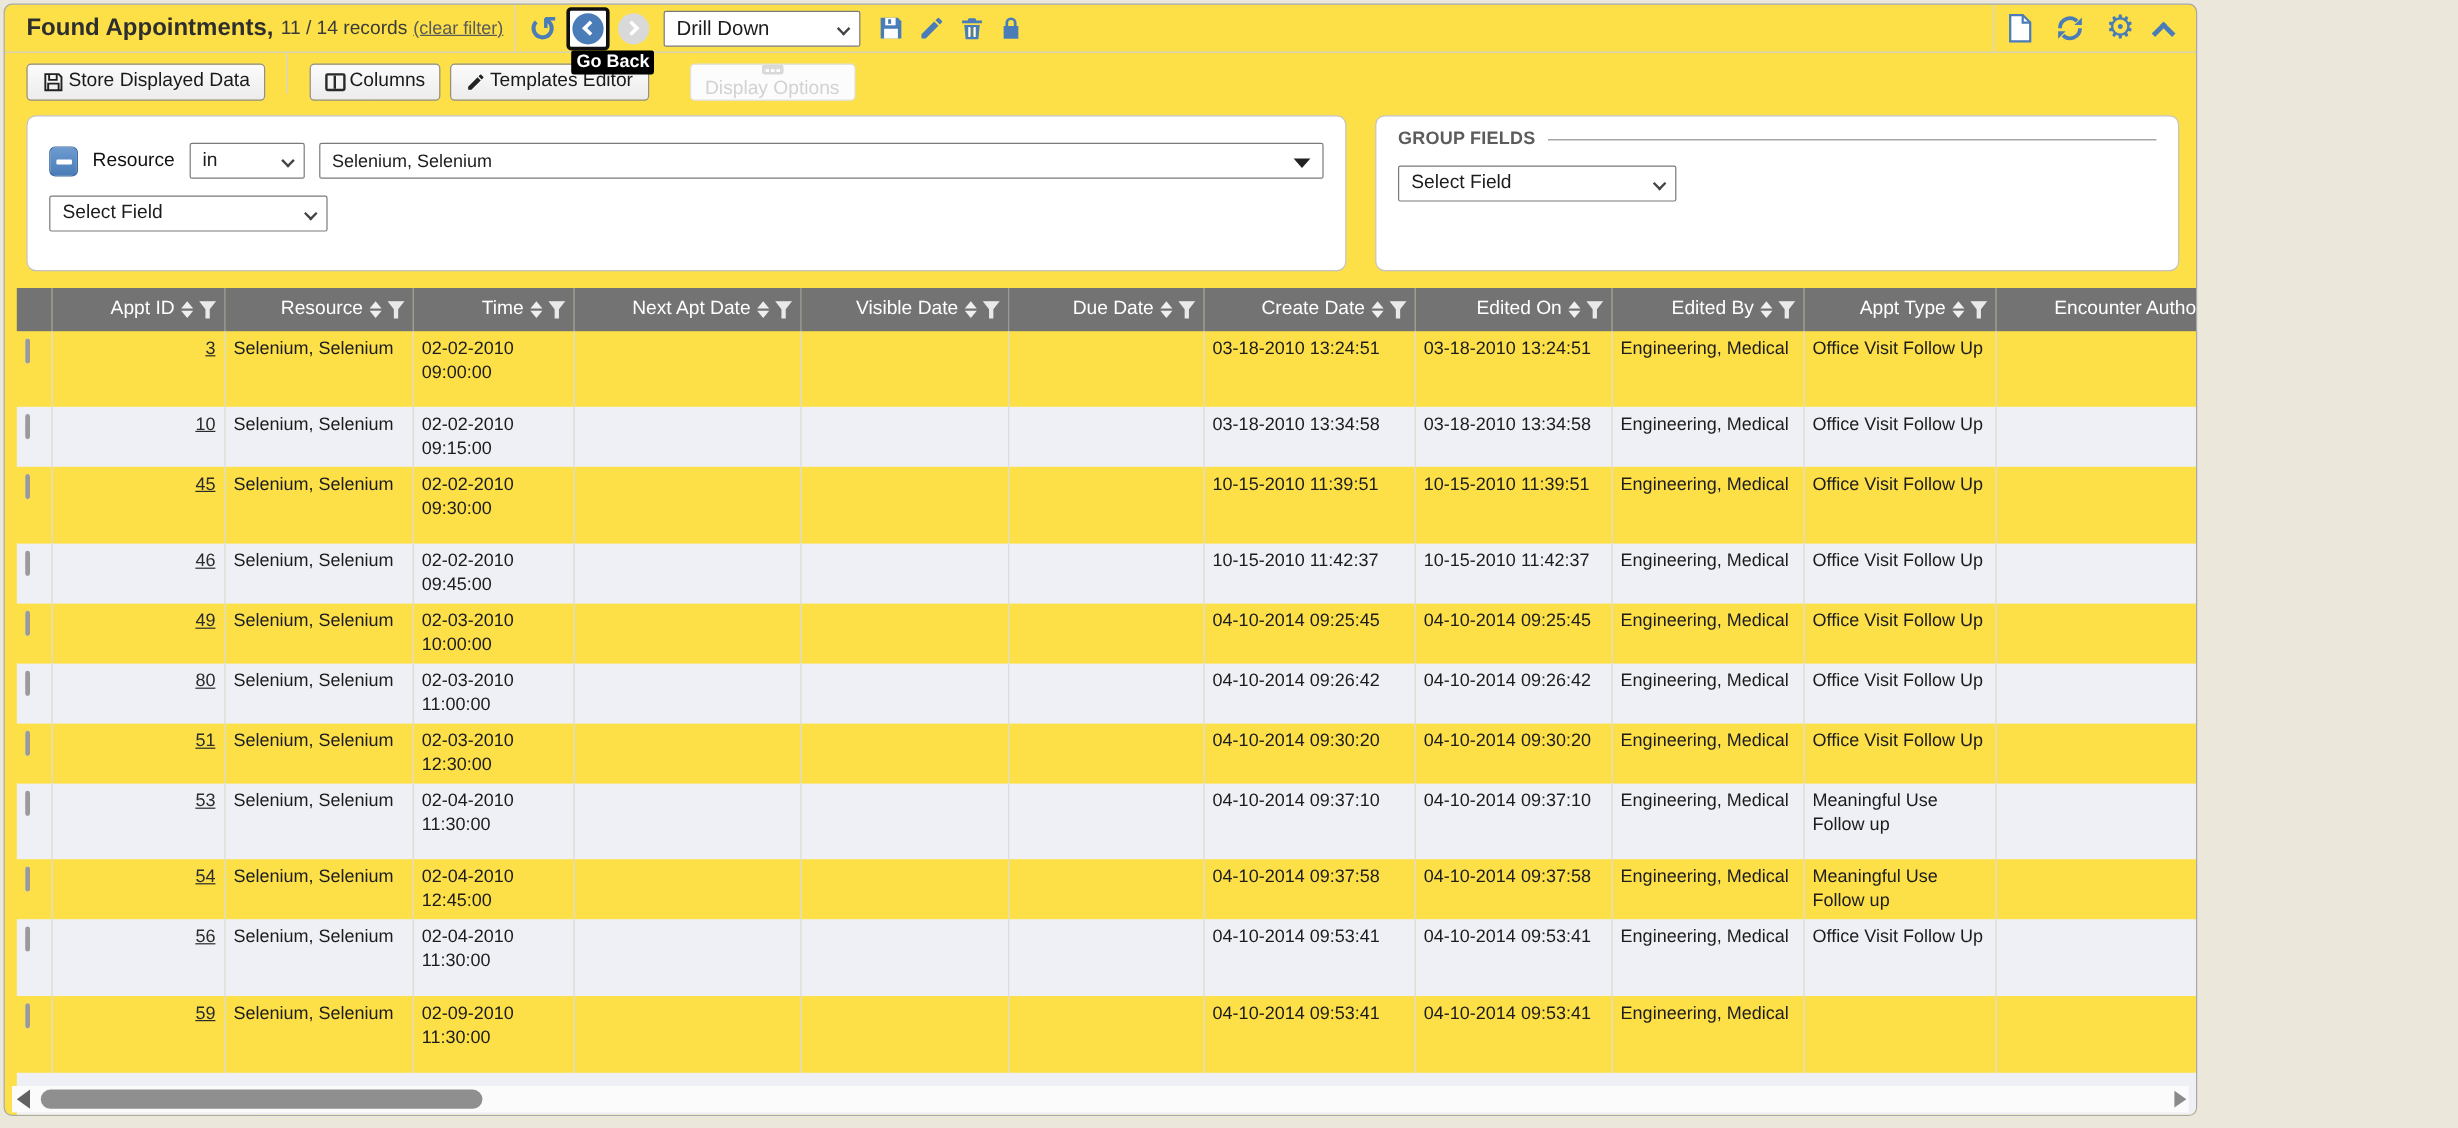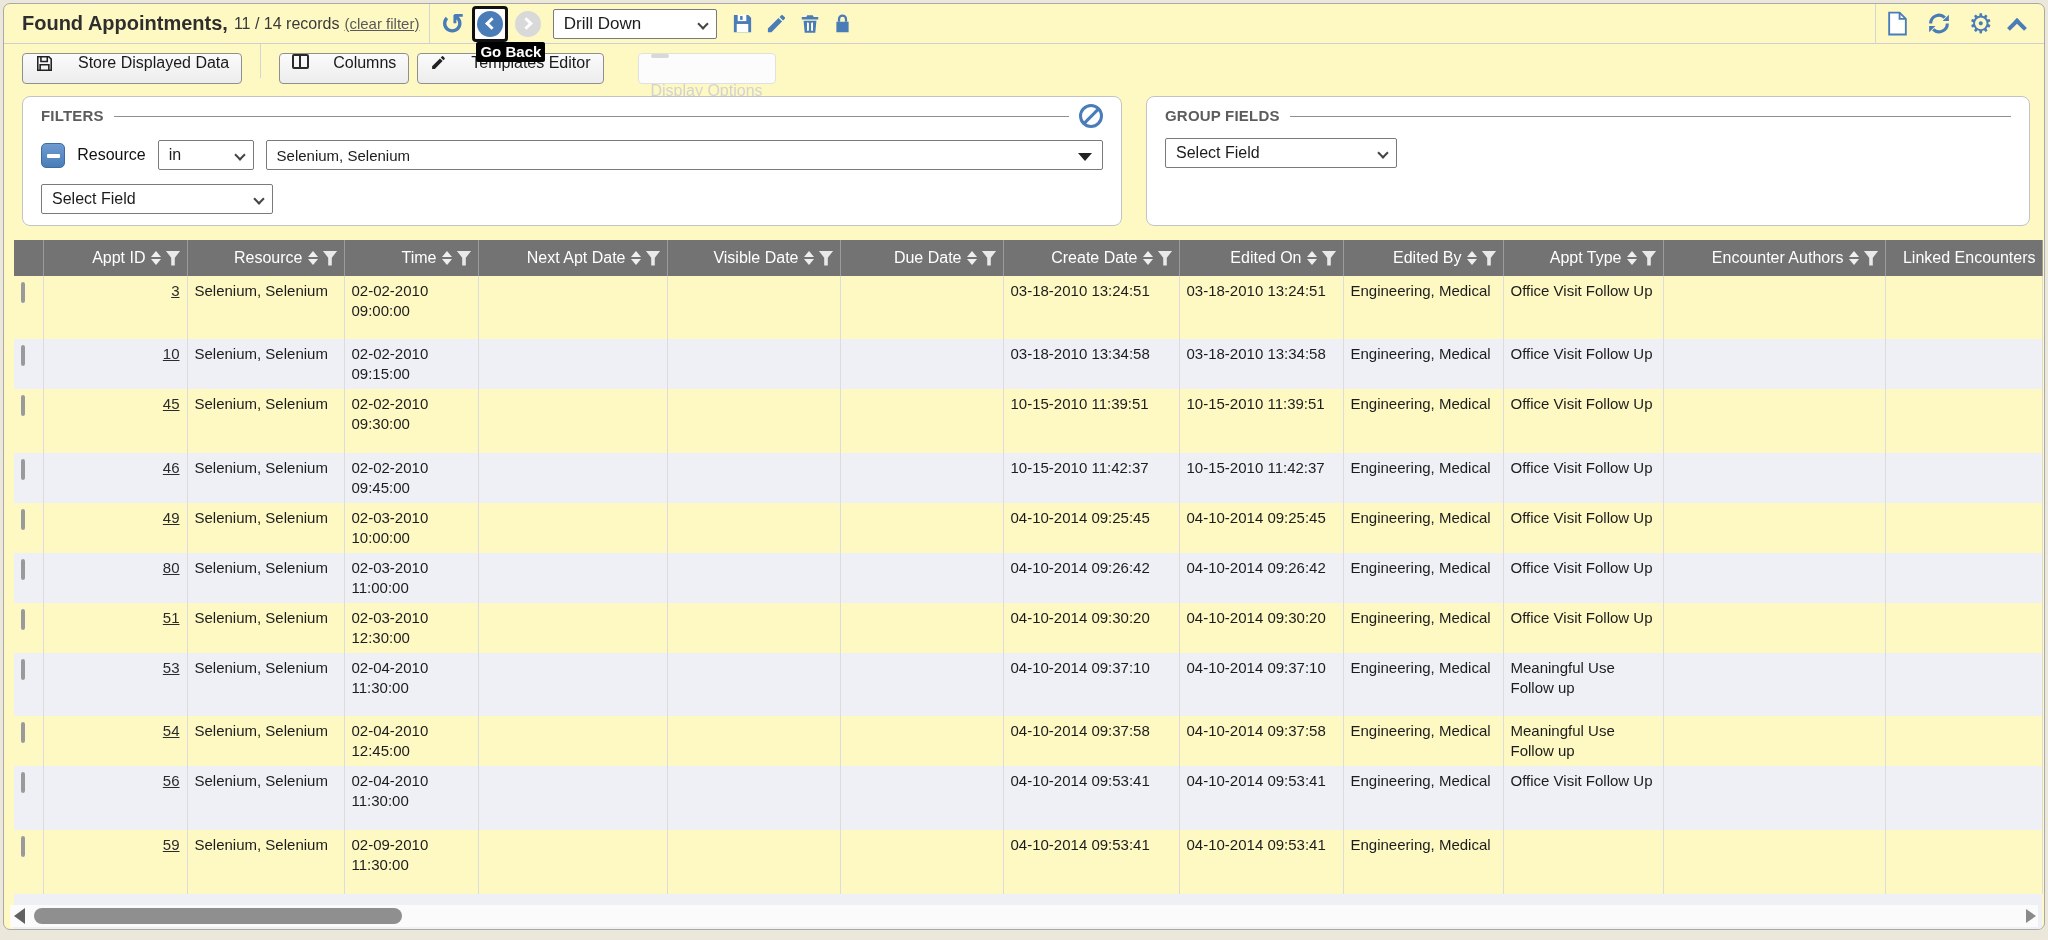--- a/index.html
+++ b/index.html
@@ -2,22 +2,22 @@
 <html><head>
 <meta charset="utf-8">
 <style>
   * { box-sizing: border-box; margin: 0; padding: 0; }
   html,body { width:2048px; height:940px; overflow:hidden; }
   body {
     font-family: "Liberation Sans", "DejaVu Sans", sans-serif;
     background:#ebe7da; position:relative; color:#1c1c1c;
   }
   .panel {
-    position:absolute; left:3px; top:3px; width:2042px; height:927px;
-    background:#fef9c3; border:1px solid #a9a9a9; border-radius:7px; overflow:hidden;
+    position:absolute; left:3px; top:3px; width:1828px; height:927px;
+    background:#fde047; border:1px solid #a9a9a9; border-radius:7px; overflow:hidden;
   }
   
   .title-row {
     height:40px; display:flex; align-items:center; padding:0 12px 0 18px;
     border-bottom:1px solid #cfcfcf; position:relative;
   }
   .app-title { font-size:20px; font-weight:bold; color:#2e2e2e; }
   .record-count { font-size:16px; color:#3a3a3a; margin-left:6px; }
   .clear-filter { font-size:15px; color:#5a5a5a; text-decoration:underline; margin-left:5px; cursor:pointer; }
   .vdiv { width:1px; align-self:stretch; background:#d4d4d4; margin:0 10px; }
@@ -46,21 +46,21 @@
   .mini-icons { display:flex; align-items:center; gap:11px; }
   .mini-icons svg { display:block; cursor:pointer; }
   .spacer { flex:1; }
   .right-icons { display:flex; align-items:center; gap:17px; padding-right:8px; }
   .right-icons svg { display:block; cursor:pointer; }
   .gear-glyph { font-family:"DejaVu Sans",sans-serif; font-size:27px; color:#4a7db8; line-height:26px; cursor:pointer; }
   .chev-up { width:14px; height:14px; border:solid #4a7db8; border-width:4px 4px 0 0; transform:rotate(-45deg); margin-top:8px; cursor:pointer; }
   
   .buttons-row { height:48px; display:flex; align-items:center; padding:0 18px; gap:8px; }
   .btn {
-    height:31px; display:inline-flex; align-items:flex-start; gap:24px; padding:0 12px;
+    height:31px; display:inline-flex; align-items:center; gap:3px; padding:0 12px;
     border:1px solid #8f8f8f; border-radius:4px; font-size:16px; color:#1a1a1a;
     background:linear-gradient(#fbfbfb,#ececec); cursor:pointer; white-space:nowrap;
   }
   .btn.disabled { border-color:#e0e0e0; color:#d2d2d2; background:#fcfcfc; cursor:default;flex-direction:column; }
   .btn-gap { width:18px; }
   .columns-glyph { width:17px; height:15px; border:2px solid #2a2a2a; border-radius:2px; position:relative; }
   .columns-glyph::after { content:""; position:absolute; left:5px; top:0; width:2px; height:11px; background:#2a2a2a; }
   .grid-glyph { width:18px; height:15px; border:2px solid #d8d8d8; border-radius:2px;
     background:linear-gradient(#d8d8d8 1.5px,transparent 1.5px) 0 4px/100% 4px repeat-y,
                linear-gradient(90deg,#d8d8d8 1.5px,transparent 1.5px) 4px 0/4.5px 100% repeat-x; }
@@ -203,25 +203,20 @@
     </button>
     <div class="btn-gap"></div>
     <button class="btn disabled">
       <span class="grid-glyph"></span>
       <span>Display Options</span>
     </button>
   </div>
 
   <div class="panels-row">
     <div class="sub-panel filters-panel">
-      <div class="panel-head">
-        <span class="panel-title">FILTERS</span>
-        <span class="panel-rule"></span>
-        <span class="block-icon"></span>
-      </div>
       <div class="filter-row">
         <span class="minus-btn"></span>
         <span class="filter-label">Resource</span>
         <div class="select op-select">
           <span>in</span>
           <span class="sel-chev"></span>
         </div>
         <div class="select value-select">
           <span>Selenium, Selenium</span>
           <span class="tri"></span>

